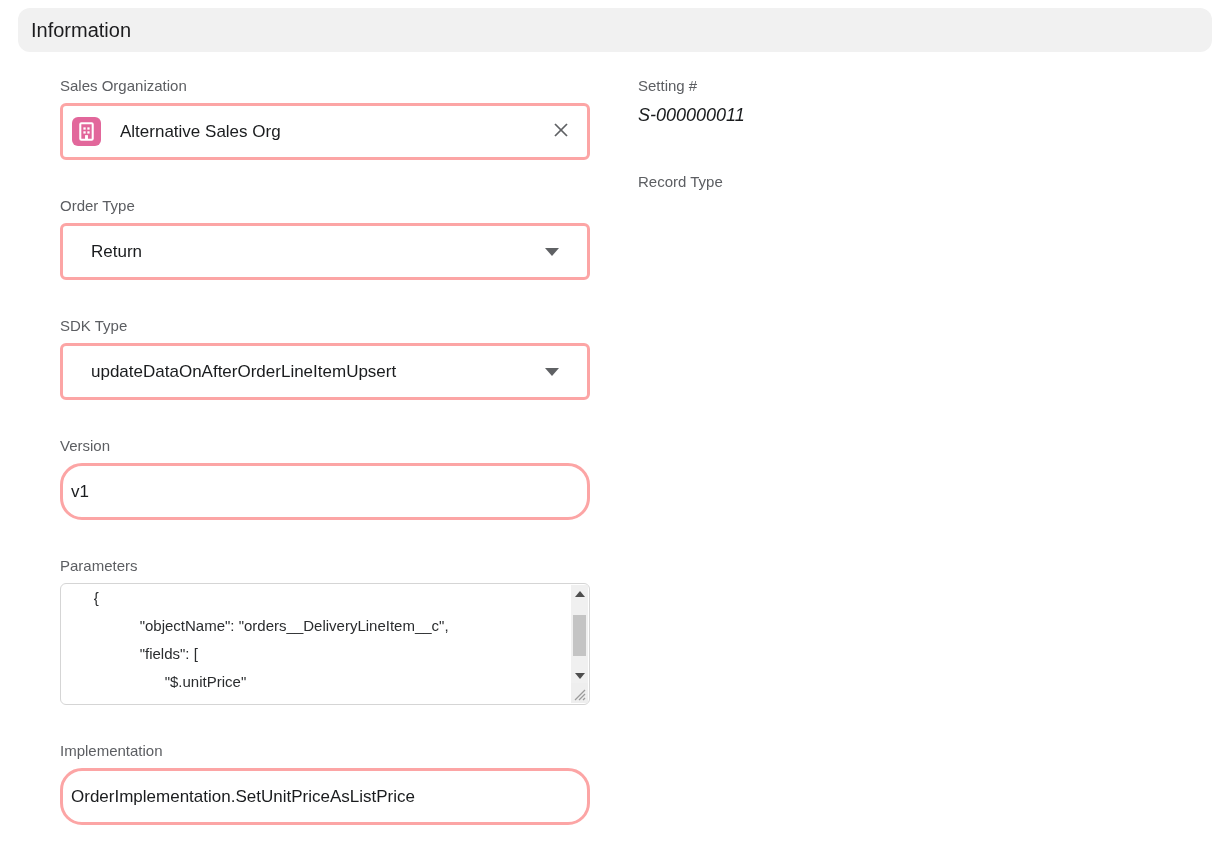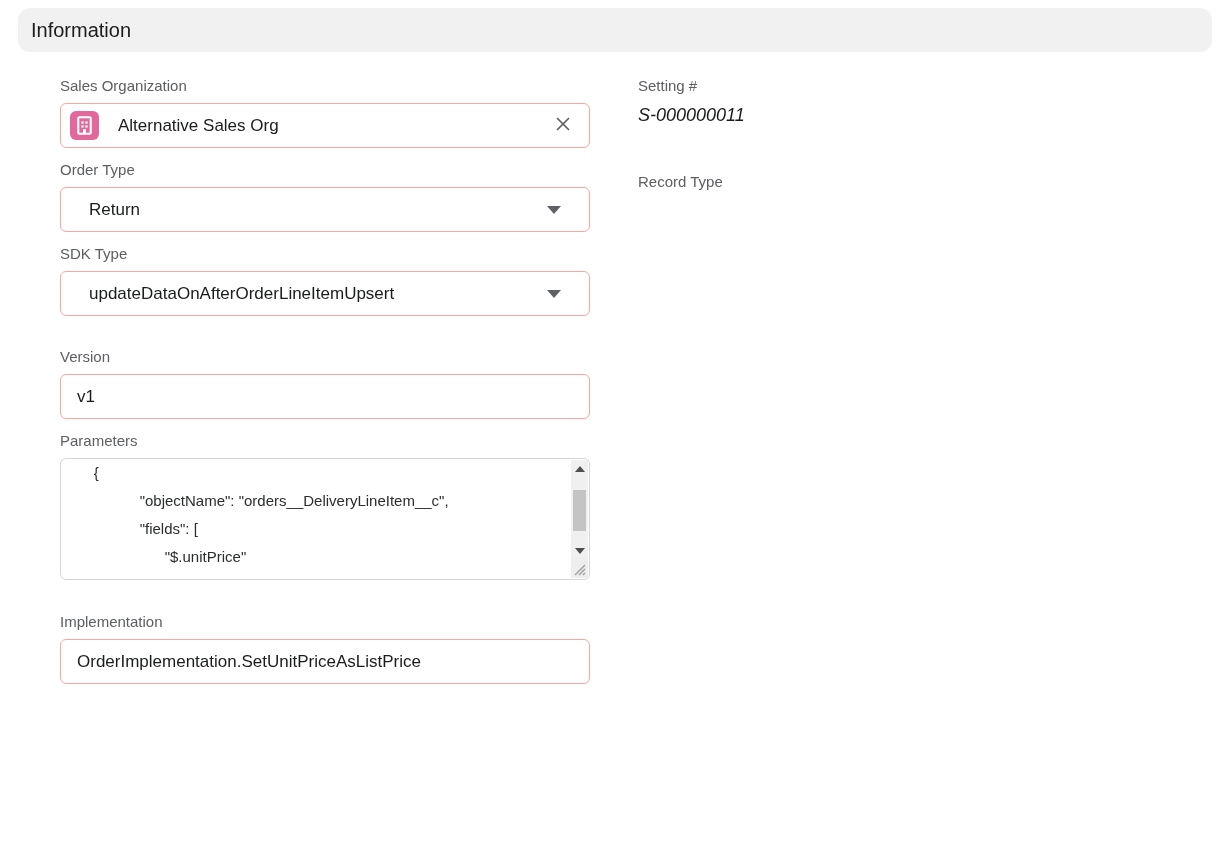--- a/index.html
+++ b/index.html
@@ -11,35 +11,35 @@
     position: absolute; left: 18px; top: 8px; width: 1194px; height: 44px;
     background: #f1f1f1; border-radius: 12px;
     display: flex; align-items: center; padding-left: 13px;
   }
   .section-header .title { font-size: 20px; color: #1c1c1e; }
 
   
   .left-col  { position: absolute; left: 60px;  top: 76px; width: 530px; }
   .right-col { position: absolute; left: 638px; top: 76px; width: 420px; }
 
-  .fgroup { margin-bottom: 12px; }
+  .fgroup { margin-bottom: 36px; }
   .fgroup.gap-lg  { margin-top: 31px; }
   .fgroup.gap-xl  { margin-top: 32px; }
 
   .flabel {
     display: block; font-size: 15px; line-height: 19px; color: #5c5e62;
     margin-bottom: 8px;
   }
 
   .control {
-    width: 100%; height: 45px; border: 1px solid #fca5a5; border-radius: 6px;
+    width: 100%; height: 57px; border: 3px solid #fca5a5; border-radius: 6px;
     background: #ffffff; display: flex; align-items: center;
     font-size: 17px; color: #1a1c1e;
   }
-  .control.text-input { padding: 0 16px; }
+  .control.text-input { padding: 0 8px; border-radius: 22px; }
   input.control { outline: none; font-family: "Liberation Sans", sans-serif; }
 
   
   .lookup { padding: 0 14px 0 9px; }
   .lookup .org-icon {
     width: 29px; height: 29px; border-radius: 6px; background: #e2679b;
     display: flex; align-items: center; justify-content: center; flex: 0 0 auto;
   }
   .lookup .lookup-text { flex: 1 1 auto; padding-left: 19px; }
   .lookup .clear-btn {

